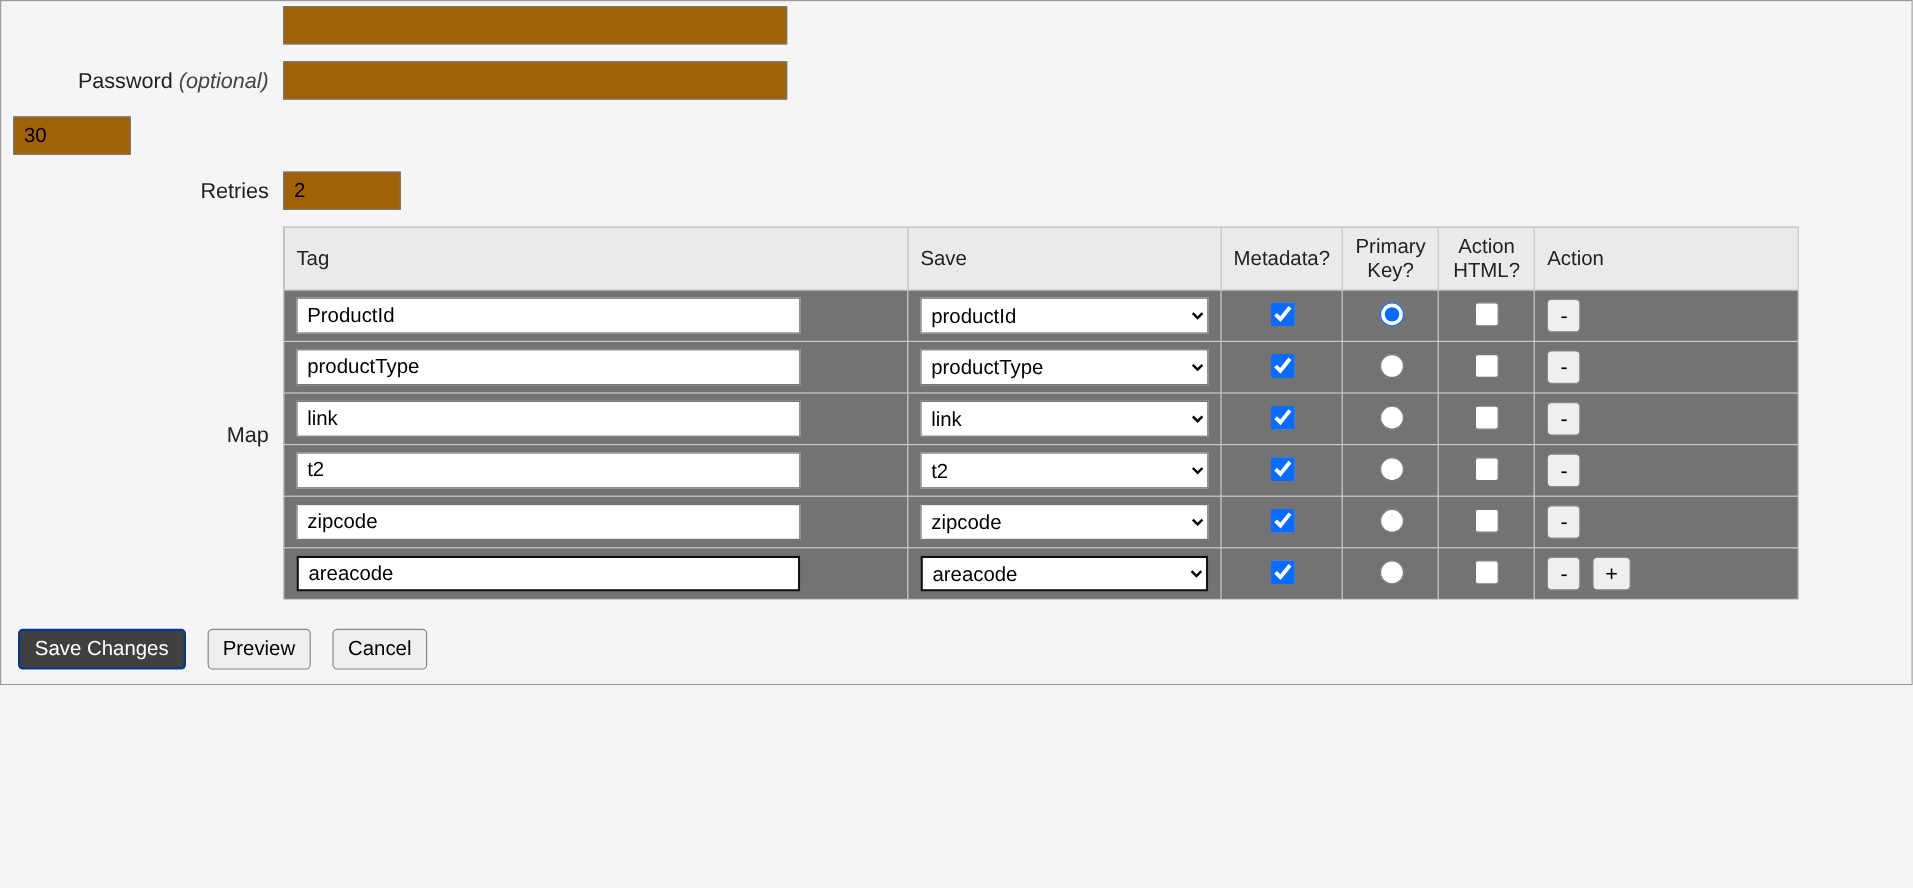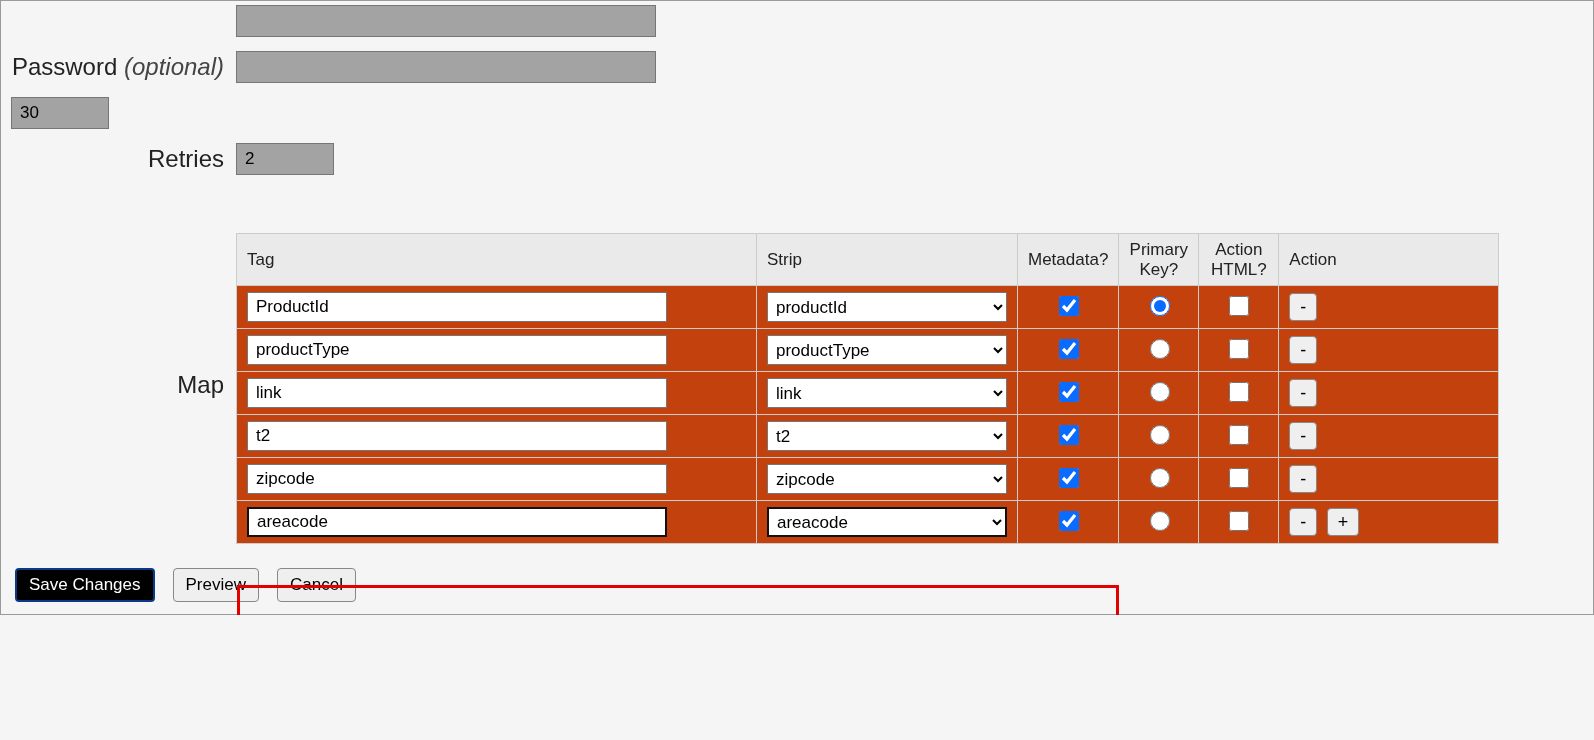--- a/index.html
+++ b/index.html
@@ -21,43 +21,42 @@
   .form-row {
     display: flex;
     align-items: center;
     margin-top: 14px;
   }
   .form-row.first { margin-top: 0; padding-top:4px;}
   .label-col {
     width: 225px;
     text-align: right;
     padding-right: 12px;
-    font-size: 24px;
+    font-size: 18px;
     color: #222;
   }
   .label-col .opt { font-style: italic; color: #444; }
   .val-col {}
   .txt {
     border: 1px solid #767676;
-    background: #a3a3a3;
+    background: #a16207;
     height: 32px;
     padding: 4px 8px;
     font-size: 17px;
     font-family: inherit;
   }
   .txt.wide { width: 420px; }
   .txt.num { width: 98px; }
   .txt.mid { width: 390px; }
 
   .map-row .label-col { width:225px; align-self:center;margin-top:36px; }
 
   table.map {
     border-collapse: collapse;
-    background: #c2410c;
-    margin-top: 44px;
+    background: #737373;
   }
   table.map th, table.map td {
     border: 1px solid #ccc;
     padding: 6px 10px;
     text-align: left;
     font-weight: normal;
   }
   table.map th {
     background: #eaeaea;
     font-size: 17px;
@@ -130,21 +129,21 @@
     height: 34px;
     padding: 4px 12px;
     border: 1px solid #888;
     border-radius: 4px;
     background: #efefef;
     font-size: 17px;
     cursor: pointer;
     font-family: inherit;
   }
   .btn-primary {
-    background: #000000;
+    background: #404040;
     border: 2px solid #0a3a87;
     color: #fff;
   }
 
   
   .rel { position:relative; }
   .red-box {
     position:absolute;
     border: 3px solid #e20000;
     pointer-events:none;
@@ -184,21 +183,21 @@
   </div>
 
 
   <div class="form-row map-row">
     <div class="label-col">Map</div>
     <div class="val-col rel">
       <table class="map" id="map-table">
         <thead>
           <tr>
             <th class="col-tag">Tag</th>
-            <th class="col-field">Strip</th>
+            <th class="col-field">Save</th>
             <th class="col-meta center">Metadata?</th>
             <th class="col-pk center">Primary Key?</th>
             <th class="col-strip center">Action HTML?</th>
             <th class="col-action">Action</th>
           </tr>
         </thead>
         <tbody id="map-body">
             <tr>
               <td class="col-tag"><input type="text" class="tag-input" value="ProductId" style=""></td>
               <td class="col-field"><select class="sel"><option>productId</option></select></td>

